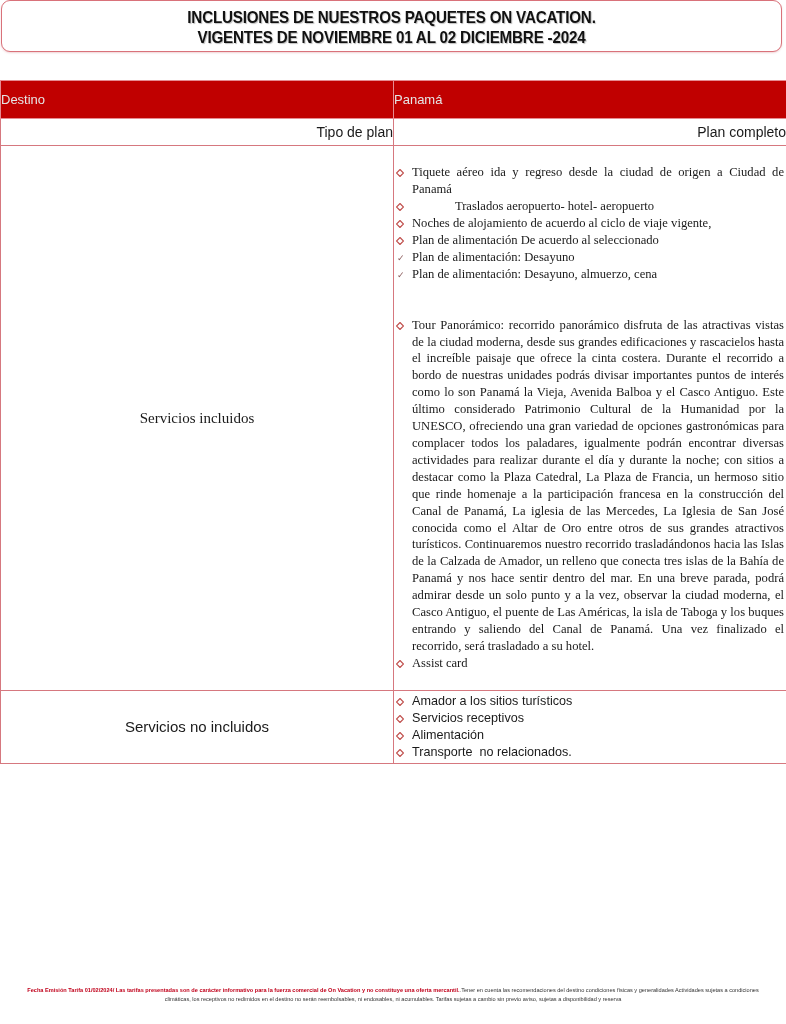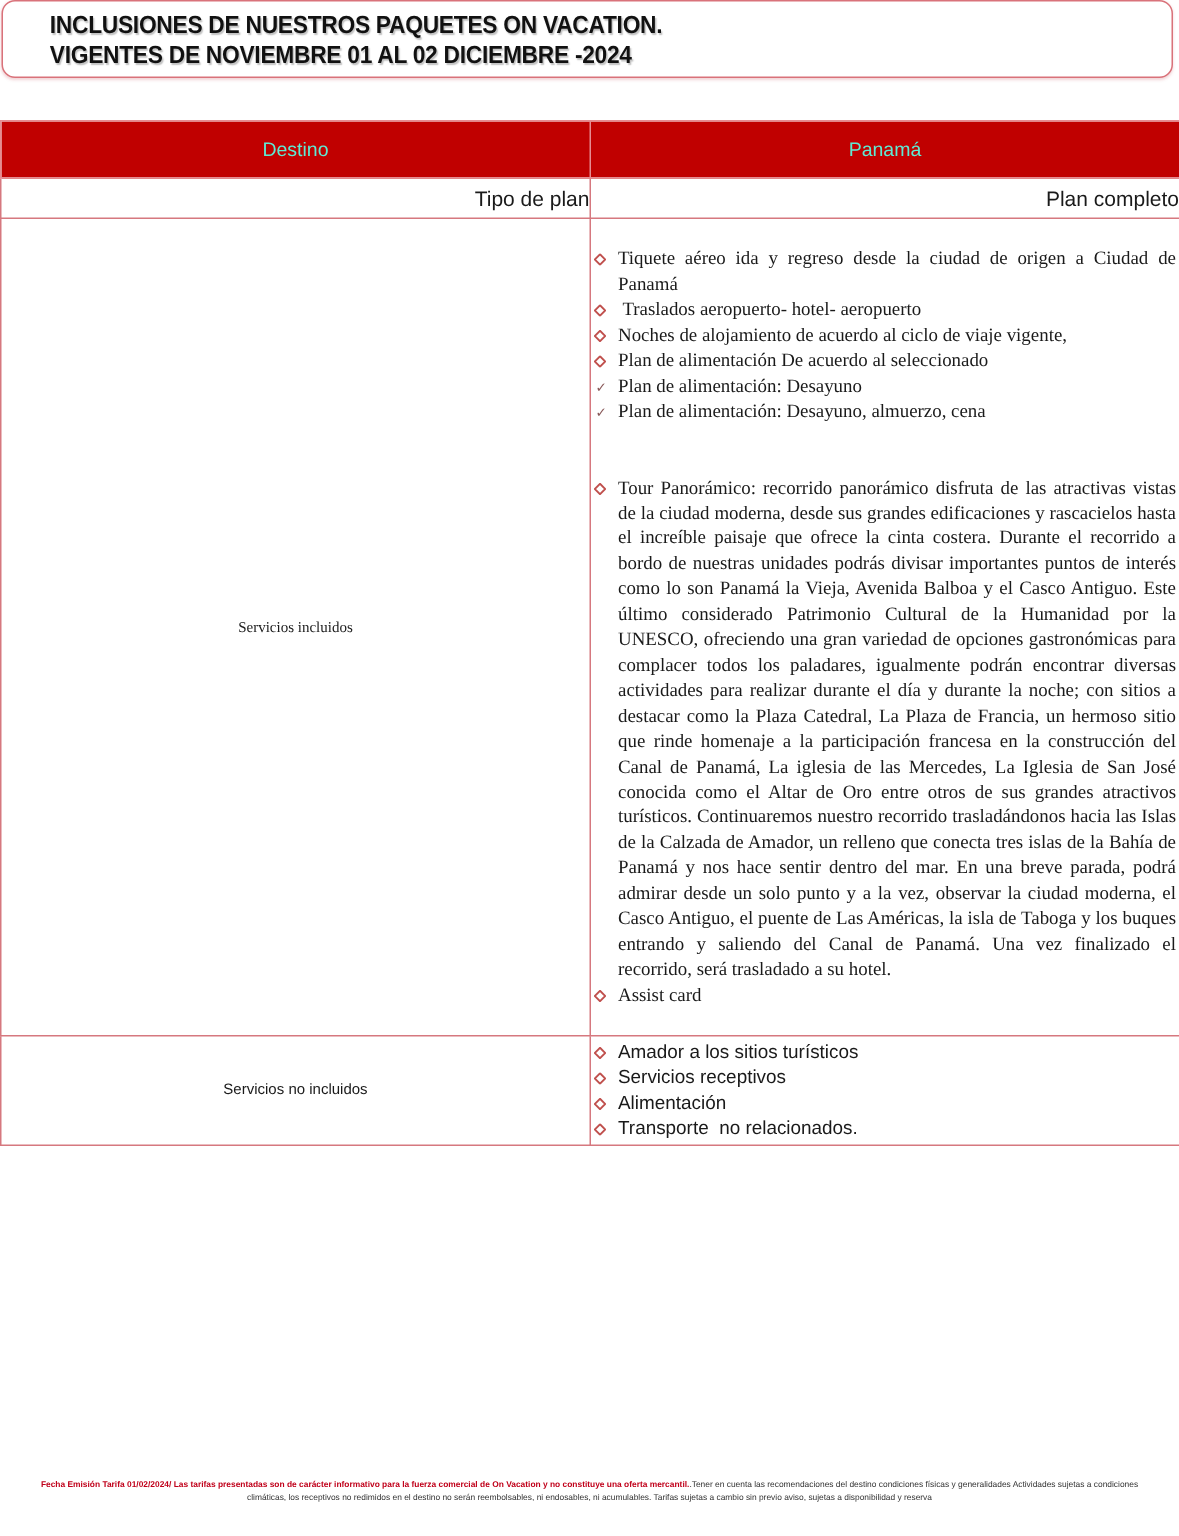--- a/index.html
+++ b/index.html
@@ -18,21 +18,21 @@
     .title-box {
       position: absolute;
       left: 1px;
       top: 0px;
       width: 781px;
       height: 52px;
       border: 1.5px solid #d9727a;
       border-radius: 9px;
       background: #ffffff;
       box-shadow: 0 1px 2px rgba(200,80,90,0.25);
-      text-align: left;
+      text-align: center;
       box-sizing: border-box;
       padding-top: 6px;
     }
     .title-line {
       font-family: "Liberation Sans", sans-serif;
       font-weight: bold;
       font-size: 16.5px;
       line-height: 20px;
       color: #111111;
       letter-spacing: -0.2px;
@@ -50,40 +50,40 @@
     }
     table.inclusions col.c1 { width: 393px; }
     table.inclusions col.c2 { width: 393px; }
     table.inclusions td {
       border: 1px solid #d6787f;
       vertical-align: middle;
       padding: 0;
     }
     tr.head-row td {
       background: #c00000;
-      color: #5eead4;
-      text-align: center;
+      color: #e5e5e5;
+      text-align: left;
       height: 37px;
       font-size: 13px;
       border-color: #e58c92;
     }
     tr.row-hotel td {
       height: 27px;
       text-align: center;
       font-size: 13px;
     }
     tr.row-plan td {
       height: 26px;
       text-align: right;
       font-size: 14px;
       margin-top: 32px;
     }
     td.label-cell {
       text-align: center;
-      font-size: 10px;
+      font-size: 15px;
     }
     td.list-cell {
       text-align: left;
       vertical-align: top;
     }
     ul.svc-list {
       list-style: none;
       margin: 0;
       padding: 2px 2px 2px 0;
     }
@@ -164,21 +164,21 @@
                 </svg>
               </span>
             <span>Tiquete aéreo ida y regreso desde la ciudad de origen a Ciudad de Panamá</span>
           </li>
           <li>
             <span class="bullet">
                 <svg width="8" height="8" viewBox="0 0 8 8">
                   <path d="M4 0.5 L7.5 4 L4 7.5 L0.5 4 Z" fill="none" stroke="#c0504d" stroke-width="1.2"></path>
                 </svg>
               </span>
-            <span style="white-space:pre;"> Traslados aeropuerto- hotel- aeropuerto</span>
+            <span style="white-space:pre;margin-left:40px;"> Traslados aeropuerto- hotel- aeropuerto</span>
           </li>
           <li>
             <span class="bullet">
                 <svg width="8" height="8" viewBox="0 0 8 8">
                   <path d="M4 0.5 L7.5 4 L4 7.5 L0.5 4 Z" fill="none" stroke="#c0504d" stroke-width="1.2"></path>
                 </svg>
               </span>
             <span>Noches de alojamiento de acuerdo al ciclo de viaje vigente,</span>
           </li>
           <li>

